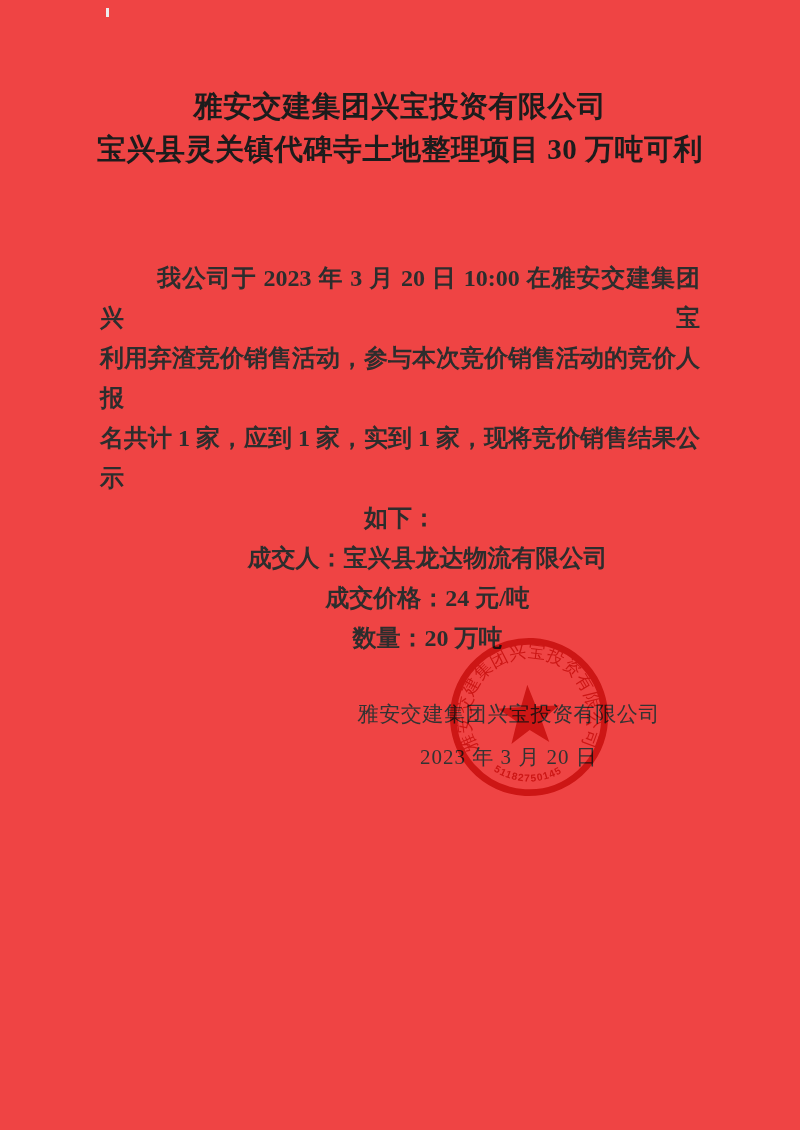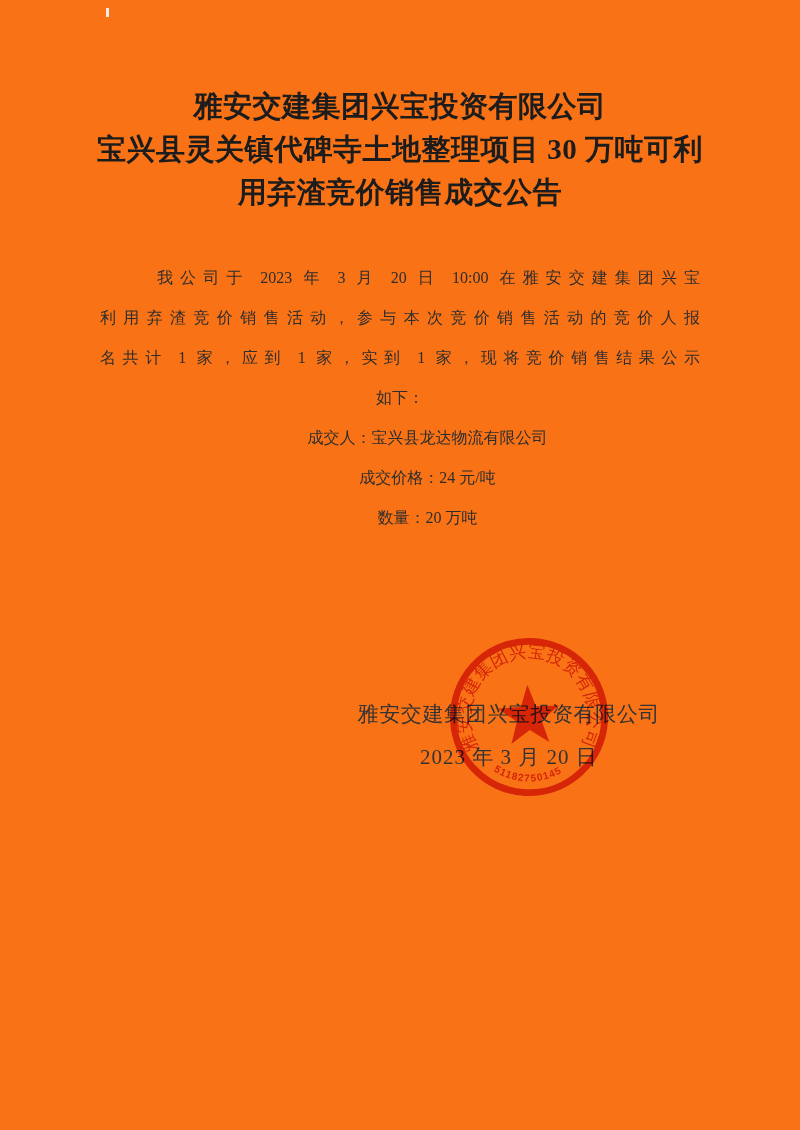--- a/index.html
+++ b/index.html
@@ -6,42 +6,43 @@
   body {
     width: 800px; height: 1130px;
     background: #fdfdfc;
     font-family: "Liberation Serif", "DejaVu Serif", serif;
     color: #2a2a2a;
     overflow: hidden;
     position: relative;
   }
   .page {
     position: absolute; inset: 0;
-    background: #f97316;
+    background: #ef4444;
   }
   .speck {
     position: absolute; left: 106px; top: 8px;
     width: 3px; height: 9px; background: #ededed;
   }
   
   .title-block {
     position: absolute; left: 0; top: 85px; width: 800px;
     text-align: center;
     font-weight: 700;
     font-size: 29px;
     line-height: 43px;
     color: #1c1c1c;
     letter-spacing: 0.5px;
   }
   
   .body-block {
     position: absolute; left: 100px; top: 258px; width: 600px;
-    font-size: 16px;
+    font-size: 24px;
     line-height: 40px;
     color: #2d2d2d;
+    font-weight: bold;
   }
   .line { white-space: nowrap; text-align: center; }
   .line.fill {
     white-space: normal;
     text-align: justify;
     text-align-last: justify;
   }
   .line.indent { text-indent: 57px; }
   .deal-line { padding-left: 55px; }
   
@@ -67,21 +68,20 @@
 </head>
 <body>
 
 <div class="page">
 
   <div class="speck"></div>
 
   <div class="title-block">
     <div class="title-line">雅安交建集团兴宝投资有限公司</div>
     <div class="title-line">宝兴县灵关镇代碑寺土地整理项目 30 万吨可利</div>
-    <div class="title-line">用弃渣竞价销售成交公告</div>
   </div>
 
   <div class="body-block">
     <div class="line fill indent">我公司于 2023 年 3 月 20 日 10:00 在雅安交建集团兴宝</div>
     <div class="line fill">利用弃渣竞价销售活动，参与本次竞价销售活动的竞价人报</div>
     <div class="line fill">名共计 1 家，应到 1 家，实到 1 家，现将竞价销售结果公示</div>
     <div class="line">如下：</div>
     <div class="line deal-line">成交人：宝兴县龙达物流有限公司</div>
     <div class="line deal-line">成交价格：24 元/吨</div>
     <div class="line deal-line">数量：20 万吨</div>

